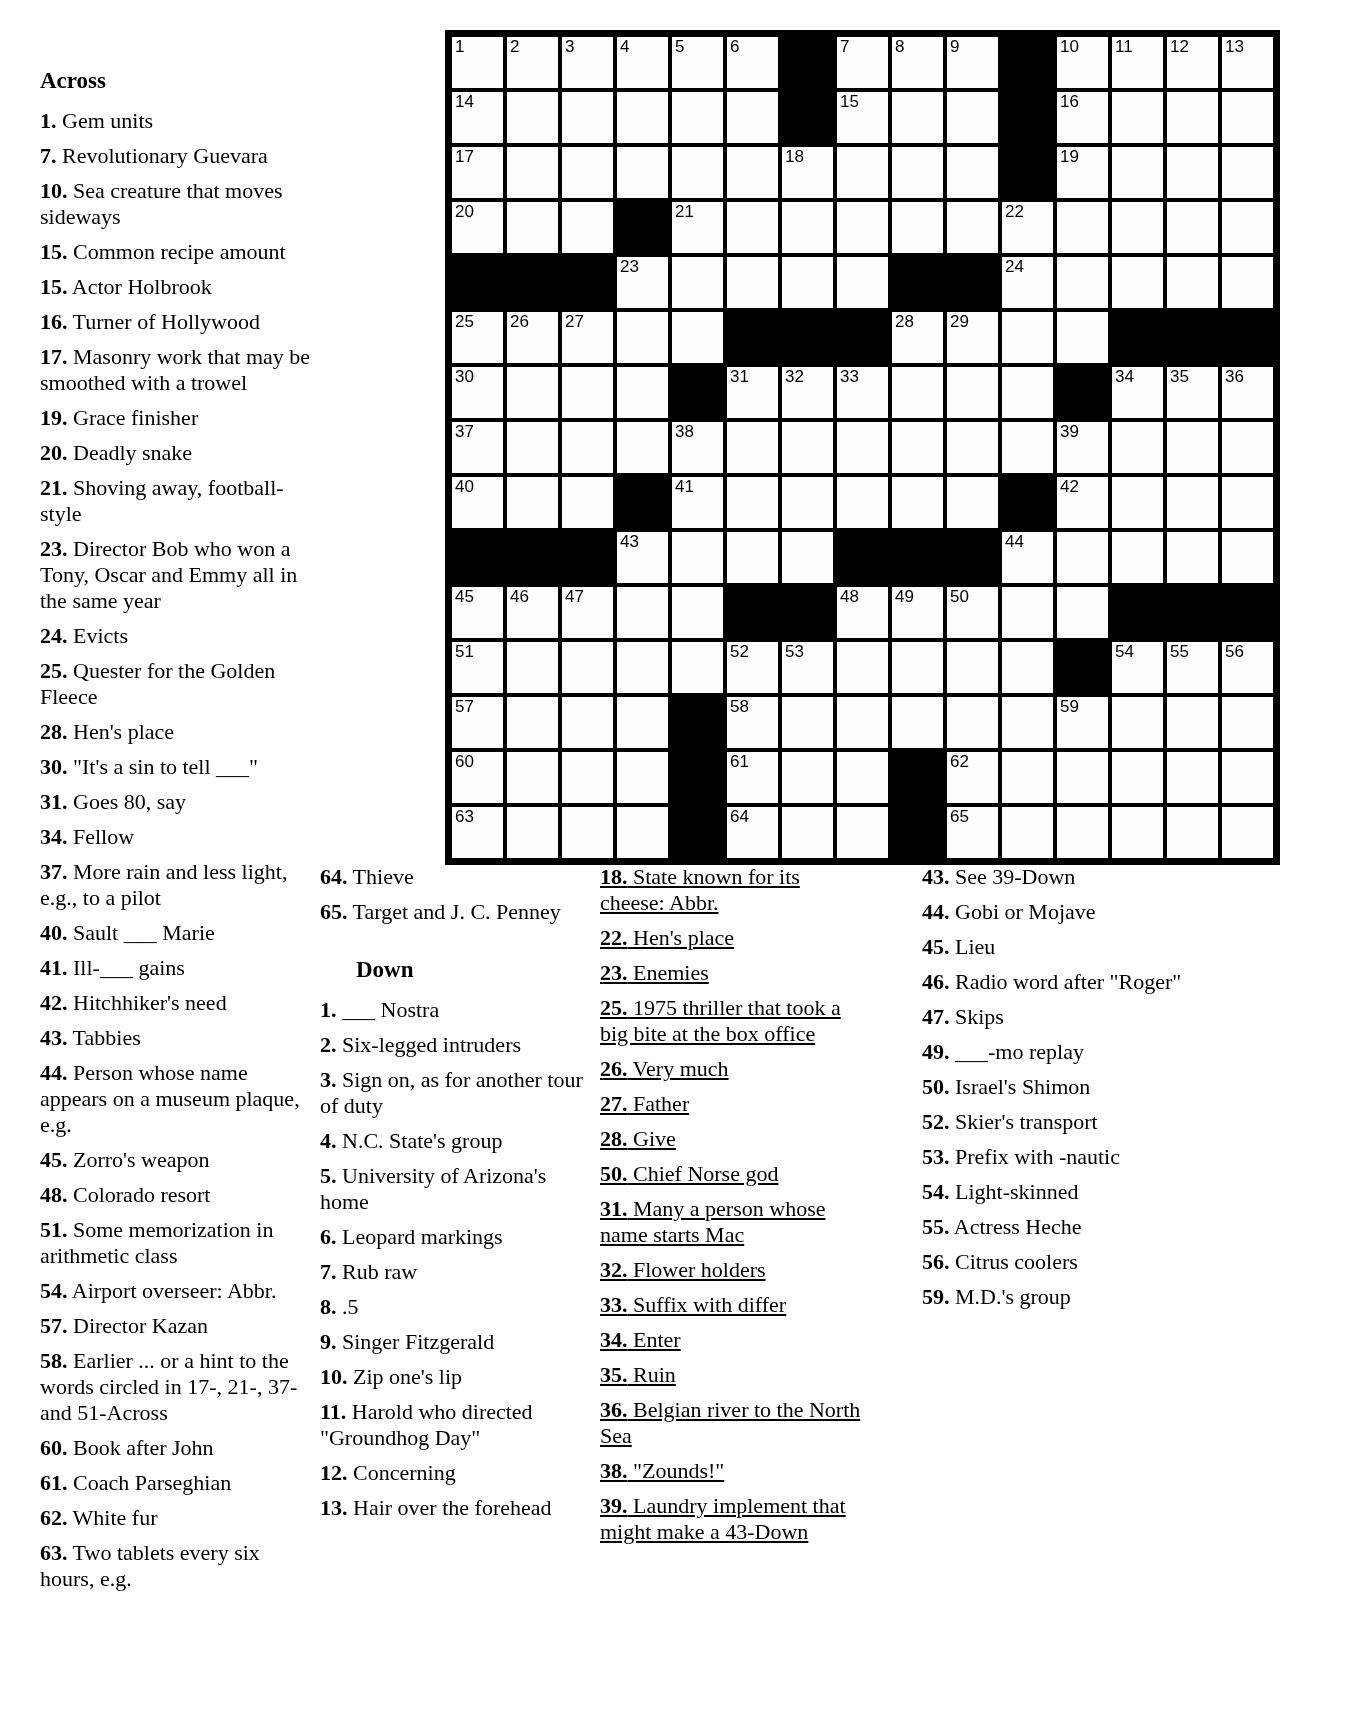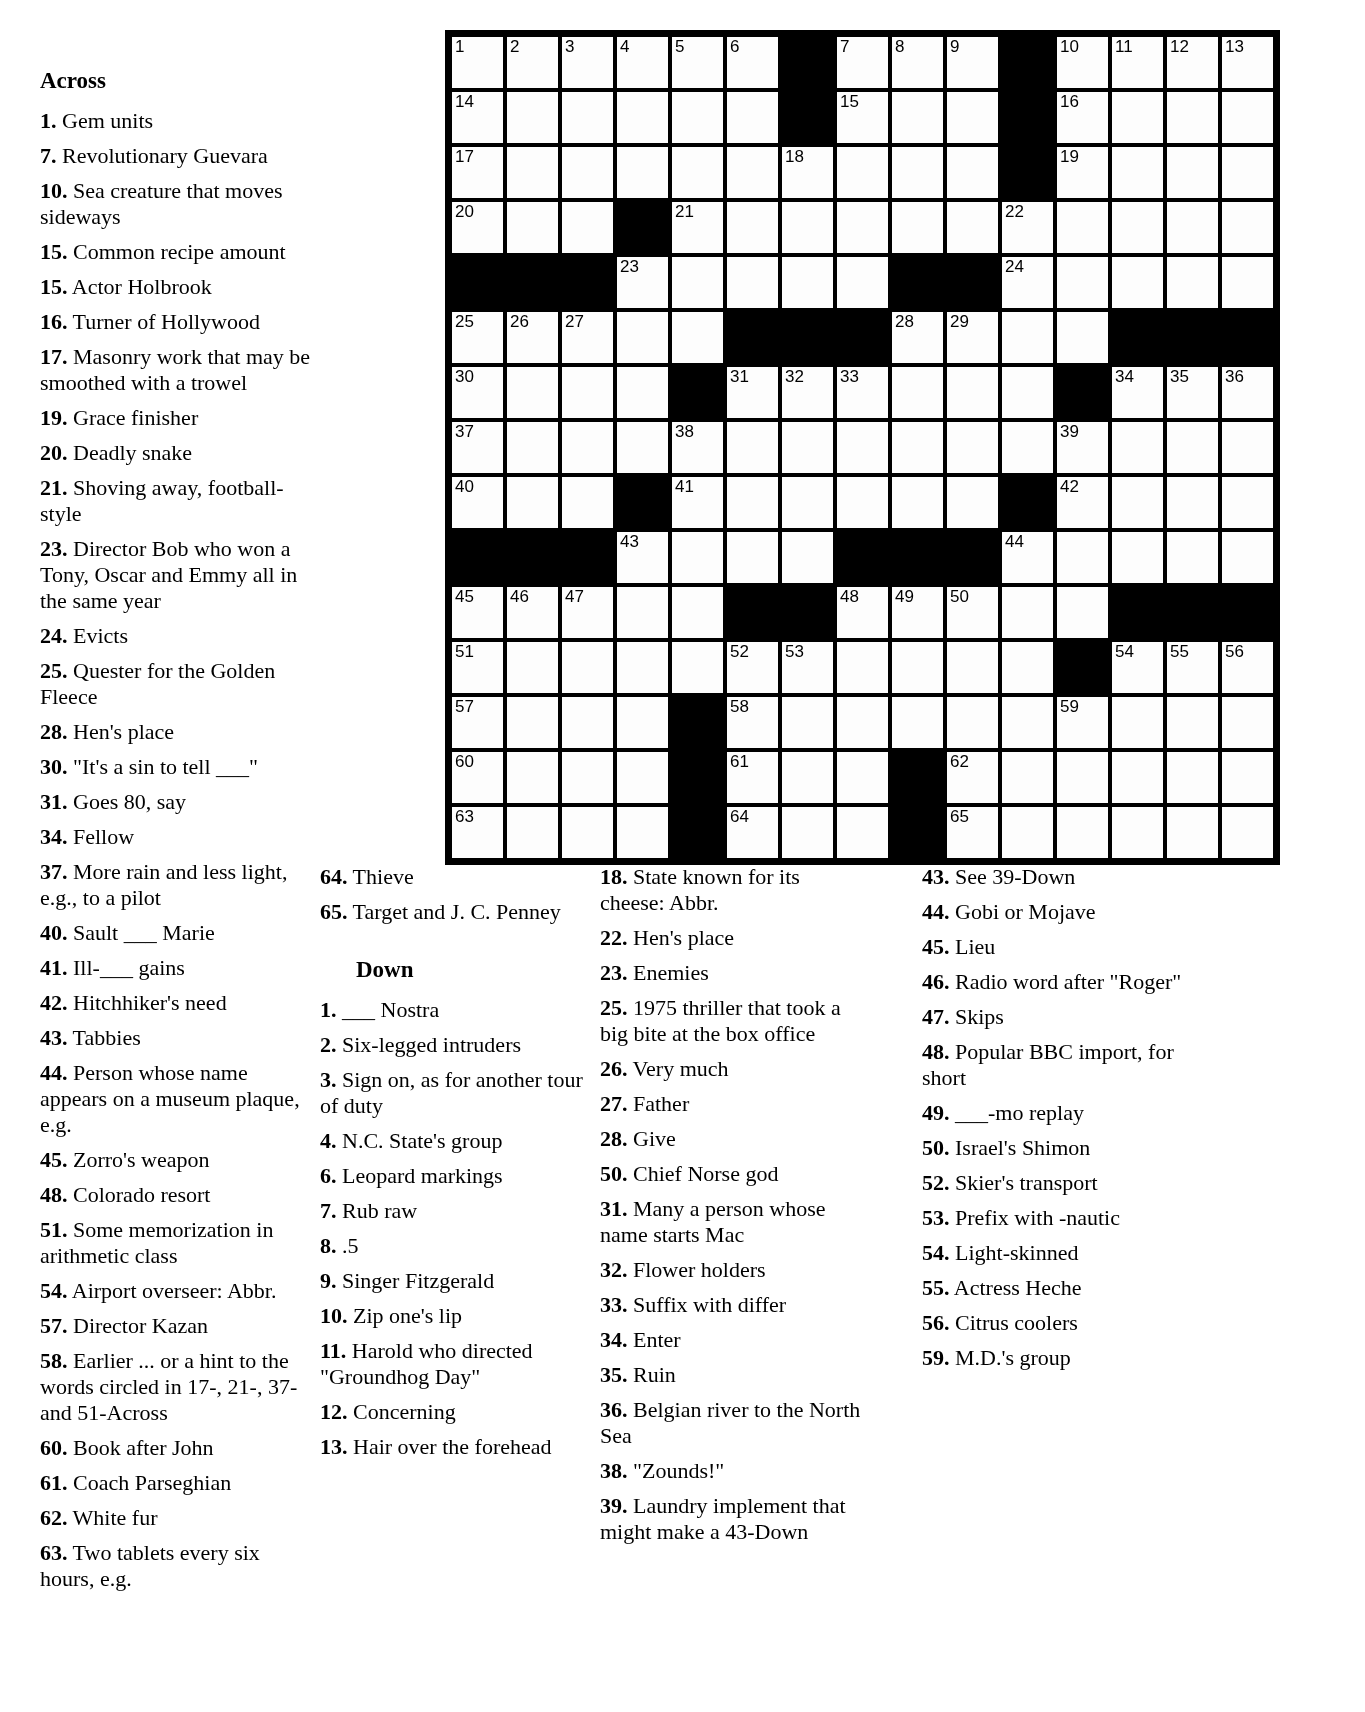--- a/index.html
+++ b/index.html
@@ -15,21 +15,21 @@
     font-family: "Liberation Serif", "DejaVu Serif", serif;
     overflow: hidden;
   }
   .clue-col {
     position: absolute;
     font-size: 22px;
     line-height: 26px;
   }
   #clues-left   { left: 40px;  top: 28px;  width: 274px; margin-top: 40px; }
   #clues-col2   { left: 320px; top: 864px; width: 274px; }
-  #clues-col3   { left: 600px; top: 864px; width: 266px; }
+  #clues-col3   { left: 600px; top: 864px; width: 266px; text-decoration: underline; }
   #clues-col4   { left: 922px; top: 864px; width: 270px; }
   .section-header {
     font-weight: bold;
     font-size: 23px;
     margin: 0 0 14px 0;
   }
   .section-header.gap-above { margin-top: 32px; margin-left: 36px; }
   .clue { margin: 0 0 9px 0; }
   .clue .cnum { font-weight: bold; }
   #grid {
@@ -461,20 +461,21 @@
   <div class="clue-list">
       <div class="clue"><span class="cnum">64.</span> Thieve</div>
       <div class="clue"><span class="cnum">65.</span> Target and J. C. Penney</div>
     </div>
   <div class="section-header gap-above">Down</div>
   <div class="clue-list">
       <div class="clue"><span class="cnum">1.</span> ___ Nostra</div>
       <div class="clue"><span class="cnum">2.</span> Six-legged intruders</div>
       <div class="clue"><span class="cnum">3.</span> Sign on, as for another tour of duty</div>
       <div class="clue"><span class="cnum">4.</span> N.C. State's group</div>
+      <div class="clue"><span class="cnum">5.</span> University of Arizona's home</div>
       <div class="clue"><span class="cnum">6.</span> Leopard markings</div>
       <div class="clue"><span class="cnum">7.</span> Rub raw</div>
       <div class="clue"><span class="cnum">8.</span> .5</div>
       <div class="clue"><span class="cnum">9.</span> Singer Fitzgerald</div>
       <div class="clue"><span class="cnum">10.</span> Zip one's lip</div>
       <div class="clue"><span class="cnum">11.</span> Harold who directed "Groundhog Day"</div>
       <div class="clue"><span class="cnum">12.</span> Concerning</div>
       <div class="clue"><span class="cnum">13.</span> Hair over the forehead</div>
     </div>
 </div>
@@ -500,21 +501,20 @@
     </div>
 </div>
 
 <div id="clues-col4" class="clue-col">
   <div class="clue-list">
       <div class="clue"><span class="cnum">43.</span> See 39-Down</div>
       <div class="clue"><span class="cnum">44.</span> Gobi or Mojave</div>
       <div class="clue"><span class="cnum">45.</span> Lieu</div>
       <div class="clue"><span class="cnum">46.</span> Radio word after "Roger"</div>
       <div class="clue"><span class="cnum">47.</span> Skips</div>
-      <div class="clue"><span class="cnum">48.</span> Popular BBC import, for short</div>
       <div class="clue"><span class="cnum">49.</span> ___-mo replay</div>
       <div class="clue"><span class="cnum">50.</span> Israel's Shimon</div>
       <div class="clue"><span class="cnum">52.</span> Skier's transport</div>
       <div class="clue"><span class="cnum">53.</span> Prefix with -nautic</div>
       <div class="clue"><span class="cnum">54.</span> Light-skinned</div>
       <div class="clue"><span class="cnum">55.</span> Actress Heche</div>
       <div class="clue"><span class="cnum">56.</span> Citrus coolers</div>
       <div class="clue"><span class="cnum">59.</span> M.D.'s group</div>
     </div>
 </div>

